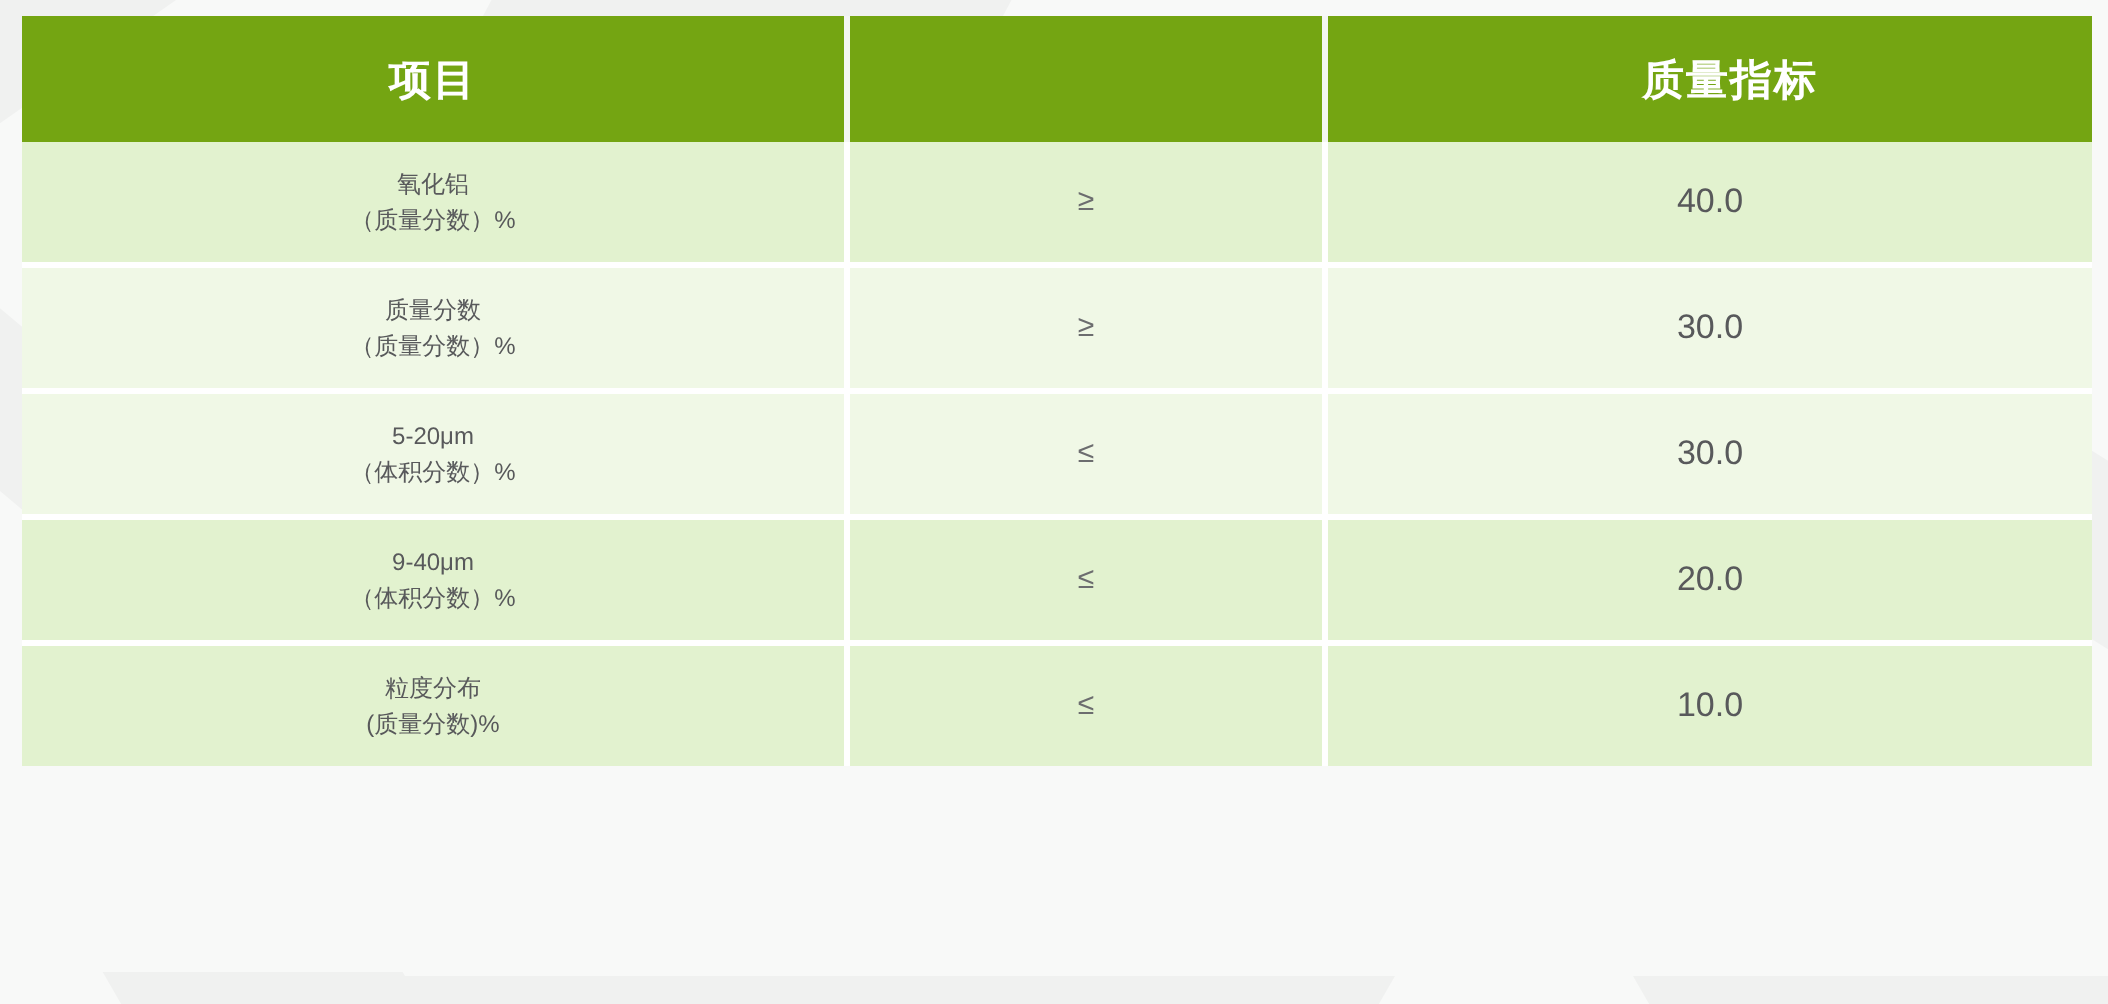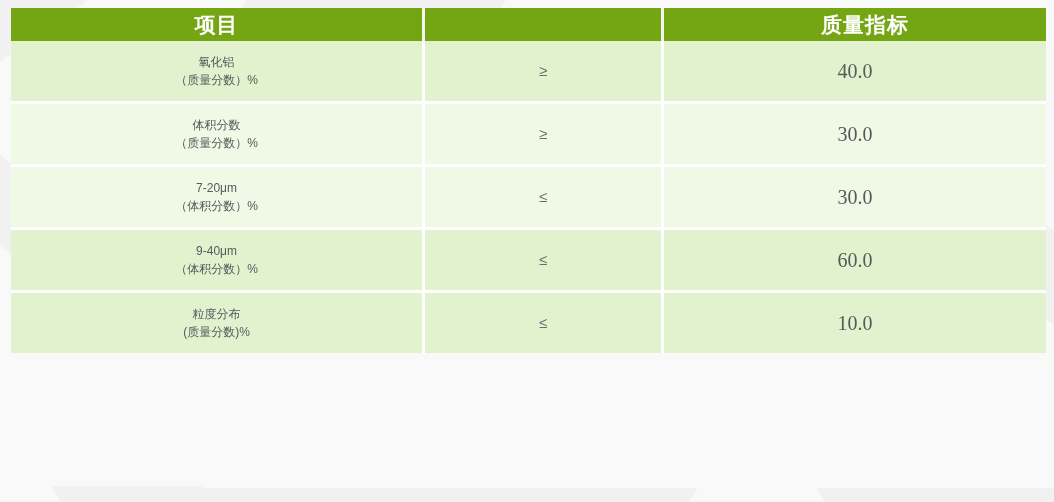--- a/index.html
+++ b/index.html
@@ -86,21 +86,21 @@
 
   table.spec col.c-item   { width: 414px; }
   table.spec col.c-symbol { width: 239px; }
   table.spec col.c-value  { width: 382px; }
 
   thead th {
     background: #74a512;
     color: #ffffff;
     font-size: 21px;
     font-weight: bold;
-    height: 33px;
+    height: 63px;
     text-align: center;
     vertical-align: middle;
     letter-spacing: 1px;
     border-right: 3px solid #f4f6f3;
     padding: 0;
   }
   thead th:last-child { border-right: none; padding-left: 20px; }
   thead th.blank-head { font-size: 0; }
 
   tbody td {
@@ -114,21 +114,21 @@
     padding: 12px 6px;
   }
   tbody td:last-child { border-right: none; }
   tbody tr:last-child td { border-bottom: none; }
 
   tbody tr.row-dark td  { background: #e2f2cf; }
   tbody tr.row-light td { background: #f0f8e6; }
 
   tbody td .line { display: block; }
   tbody td.symbol-cell { font-size: 15px; color: #6c6d6f; }
-  tbody td.value-cell  { font-size: 20px; font-family: Liberation Serif, serif; }
+  tbody td.value-cell  { font-size: 17px; }
   tbody td.item-cell   { font-size: 12px; }
 </style>
 </head>
 <body>
 
 <div class="backdrop">
   <div class="shard shard-a"></div>
   <div class="shard shard-b"></div>
   <div class="shard shard-c"></div>
   <div class="shard shard-d"></div>
@@ -157,44 +157,44 @@
         <td class="item-cell">
           <span class="line">氧化铝</span>
           <span class="line">（质量分数）%</span>
         </td>
         <td class="symbol-cell">≥</td>
         <td class="value-cell">40.0</td>
       </tr>
 
       <tr class="row-light">
         <td class="item-cell">
-          <span class="line">体积分数</span>
+          <span class="line">质量分数</span>
           <span class="line">（质量分数）%</span>
         </td>
         <td class="symbol-cell">≥</td>
         <td class="value-cell">30.0</td>
       </tr>
 
 
       <tr class="row-light">
         <td class="item-cell">
-          <span class="line">7-20μm</span>
+          <span class="line">5-20μm</span>
           <span class="line">（体积分数）%</span>
         </td>
         <td class="symbol-cell">≤</td>
         <td class="value-cell">30.0</td>
       </tr>
 
       <tr class="row-dark">
         <td class="item-cell">
           <span class="line">9-40μm</span>
           <span class="line">（体积分数）%</span>
         </td>
         <td class="symbol-cell">≤</td>
-        <td class="value-cell">60.0</td>
+        <td class="value-cell">20.0</td>
       </tr>
 
 
       <tr class="row-dark">
         <td class="item-cell">
           <span class="line">粒度分布</span>
           <span class="line">(质量分数)%</span>
         </td>
         <td class="symbol-cell">≤</td>
         <td class="value-cell">10.0</td>

